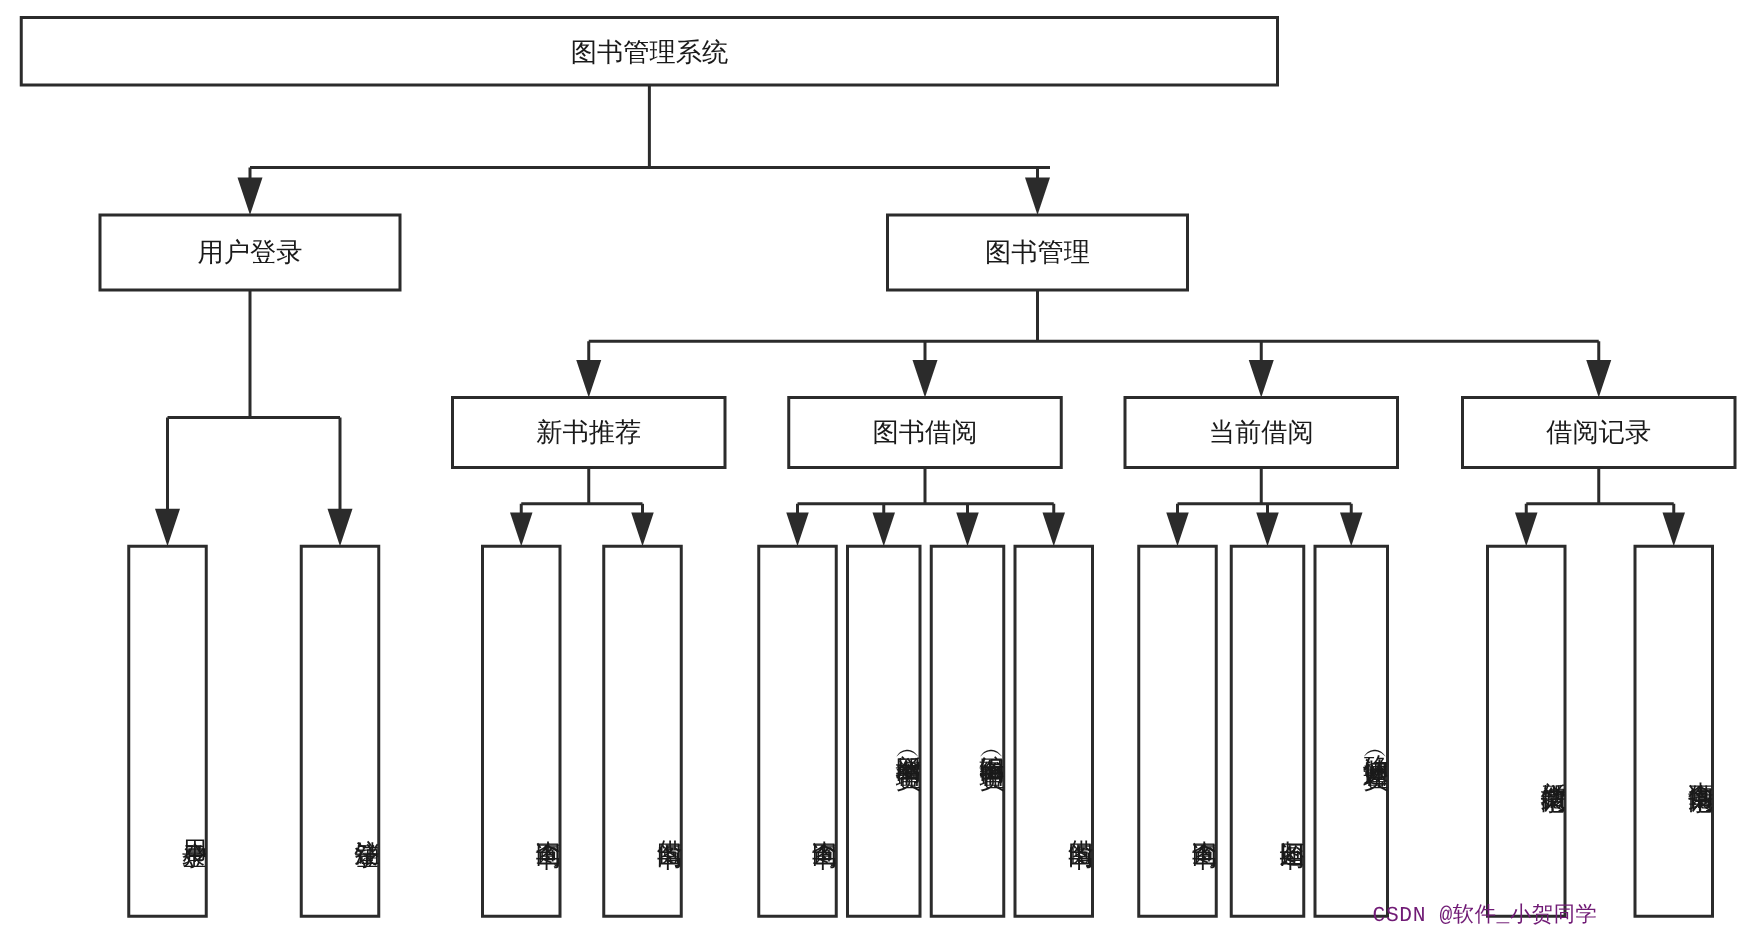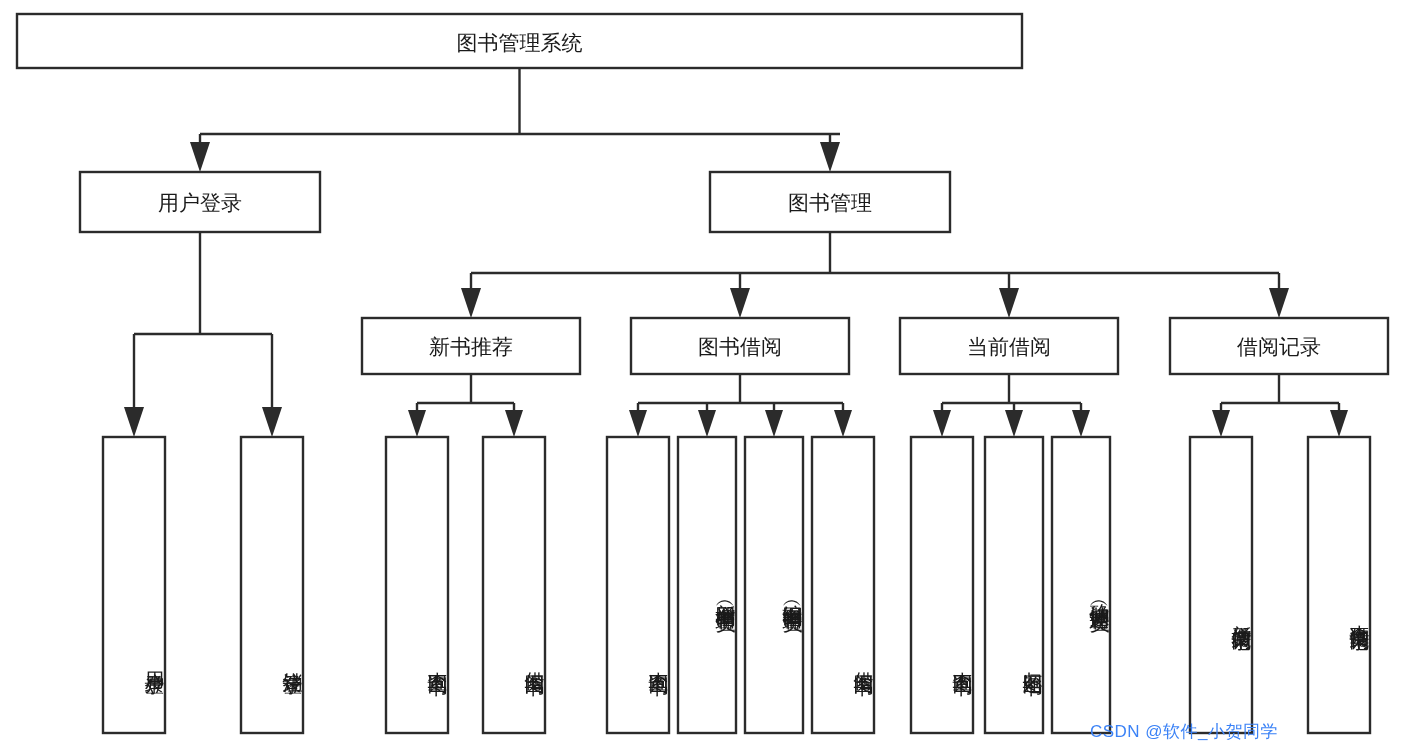--- a/index.html
+++ b/index.html
@@ -63,23 +63,23 @@
     align-items: flex-start;
     justify-content: center;
     text-align: left;
     pointer-events: none;
     user-select: none;
   }
   .watermark {
     position: absolute;
     right: 10px;
     bottom: 4px;
-    font-family: Liberation Sans, sans-serif;
+    font-family: Liberation Mono, monospace;
     font-size: 17px;
-    color: #3b82f6;
+    color: #701a75;
     letter-spacing: 0.5px;
     white-space: nowrap;
   }
 </style>
 </head>
 <body>
 
 <div id="diagram-root">
 
   <svg id="flow-svg" viewBox="0 0 1405 747">

